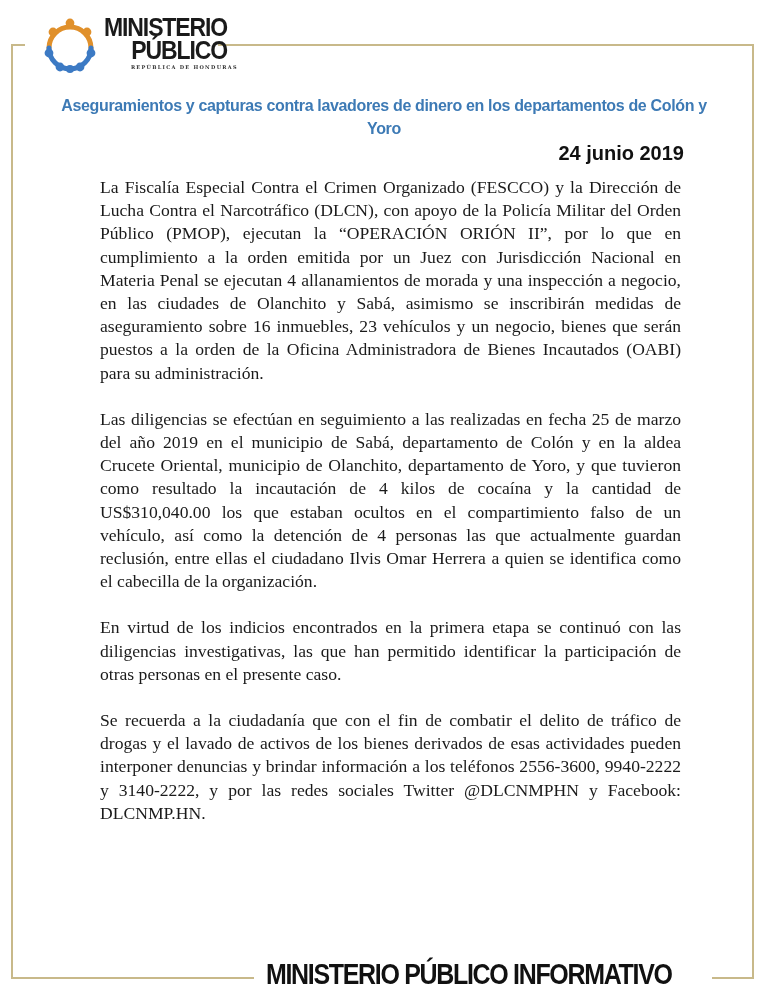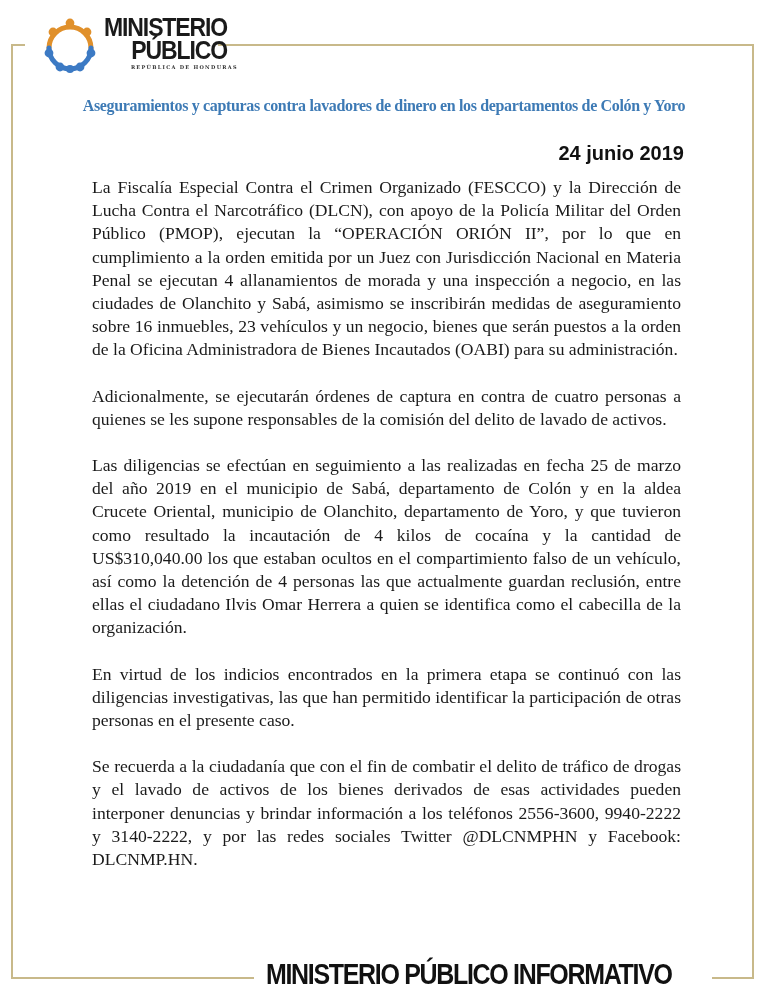--- a/index.html
+++ b/index.html
@@ -4,27 +4,27 @@
   <style>
     html, body { margin: 0; padding: 0; background: #ffffff; }
     body { width: 768px; height: 1004px; position: relative; overflow: hidden; }
     .frame-line { position: absolute; background: #c8b98a; }
     .logo { position: absolute; left: 40px; top: 14px; width: 60px; height: 60px; }
     .wordmark { position: absolute; left: 104px; top: 16px; text-align: right; }
     .wm-line { font-family: "Liberation Sans", sans-serif; font-weight: bold; color: #1a1a1a;
                font-size: 25px; line-height: 23px; letter-spacing: -1.2px; transform: scaleX(0.92); transform-origin: left; }
     .wm-sub { font-family: "DejaVu Serif", serif; font-size: 5px; font-weight: bold; letter-spacing: 1.3px; color: #333; margin-top: 2px; }
     .title { position: absolute; left: 60px; width: 648px; top: 94px; text-align: center;
-             font-family: Liberation Serif, serif; font-weight: bold; color: #3d7ab5;
+             font-family: Liberation Sans, sans-serif; font-weight: bold; color: #3d7ab5;
              font-size: 16px; line-height: 23px; letter-spacing: -0.35px; }
     .date { position: absolute; right: 84px; top: 142px; font-family: "Liberation Sans", sans-serif;
             font-weight: bold; font-size: 20px; color: #111; }
     .body { position: absolute; left: 88px; width: 593px; top: 176px; }
     .para { font-family: "Liberation Serif", serif; font-size: 17.6px; line-height: 23.2px; color: #1a1a1a;
-            text-align: justify; margin: 0 0 23px 4px; }
+            text-align: justify; margin: 0 0 23px 12px; }
     .footer { position: absolute; left: 266px; top: 957px; font-family: "Liberation Sans", sans-serif;
               font-weight: bold; font-size: 29px; line-height: 34px; color: #111; letter-spacing: -1.5px;
               transform: scaleX(0.86); transform-origin: left; white-space: nowrap; }
   </style>
 </head>
 <body>
 
 <div class="frame-line" style="left:11px; top:44px; width:14px; height:2px;"></div>
 <div class="frame-line" style="left:218px; top:44px; width:536px; height:2px;"></div>
 <div class="frame-line" style="left:11px; top:44px; width:2px; height:935px;"></div>
@@ -67,20 +67,19 @@
     <div class="wm-line">PÚBLICO</div>
     <div class="wm-sub">REPÚBLICA DE HONDURAS</div>
   </div>
 </header>
 
 <main>
   <h1 class="title" style="margin:0;">Aseguramientos y capturas contra lavadores de dinero en los departamentos de Colón y Yoro</h1>
   <div class="date">24 junio 2019</div>
   <div class="body">
     <p class="para">La Fiscalía Especial Contra el Crimen Organizado (FESCCO) y la Dirección de Lucha Contra el Narcotráfico (DLCN), con apoyo de la Policía Militar del Orden Público (PMOP), ejecutan la “OPERACIÓN ORIÓN II”, por lo que en cumplimiento a la orden emitida por un Juez con Jurisdicción Nacional en Materia Penal se ejecutan 4 allanamientos de morada y una inspección a negocio, en las ciudades de Olanchito y Sabá, asimismo se inscribirán medidas de aseguramiento sobre 16 inmuebles, 23 vehículos y un negocio, bienes que serán puestos a la orden de la Oficina Administradora de Bienes Incautados (OABI) para su administración.</p>
-    <p class="para">Adicionalmente, se ejecutarán órdenes de captura en contra de cuatro personas a quienes se les supone responsables de la comisión del delito de lavado de activos.</p>
     <p class="para">Las diligencias se efectúan en seguimiento a las realizadas en fecha 25 de marzo del año 2019 en el municipio de Sabá, departamento de Colón y en la aldea Crucete Oriental, municipio de Olanchito, departamento de Yoro, y que tuvieron como resultado la incautación de 4 kilos de cocaína y la cantidad de US$310,040.00 los que estaban ocultos en el compartimiento falso de un vehículo, así como la detención de 4 personas las que actualmente guardan reclusión, entre ellas el ciudadano Ilvis Omar Herrera a quien se identifica como el cabecilla de la organización.</p>
     <p class="para">En virtud de los indicios encontrados en la primera etapa se continuó con las diligencias investigativas, las que han permitido identificar la participación de otras personas en el presente caso.</p>
     <p class="para">Se recuerda a la ciudadanía que con el fin de combatir el delito de tráfico de drogas y el lavado de activos de los bienes derivados de esas actividades pueden interponer denuncias y brindar información a los teléfonos 2556-3600, 9940-2222 y 3140-2222, y por las redes sociales Twitter @DLCNMPHN y Facebook: DLCNMP.HN.</p>
   </div>
 </main>
 
 <footer class="footer">MINISTERIO PÚBLICO INFORMATIVO</footer>
 
 </body></html>

